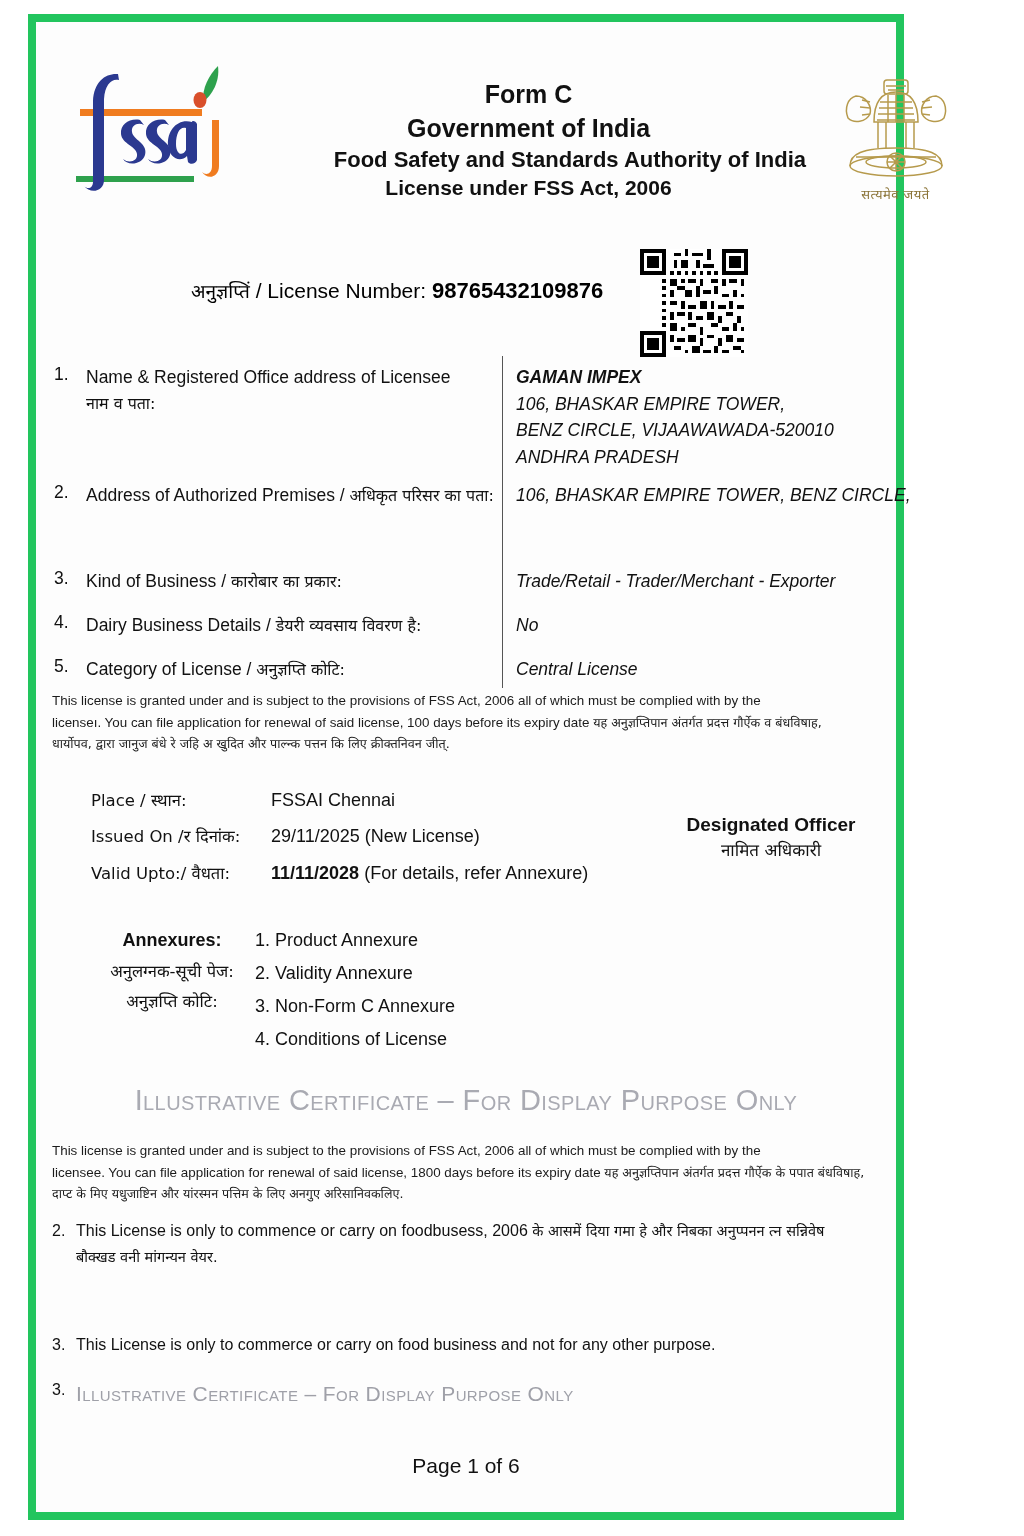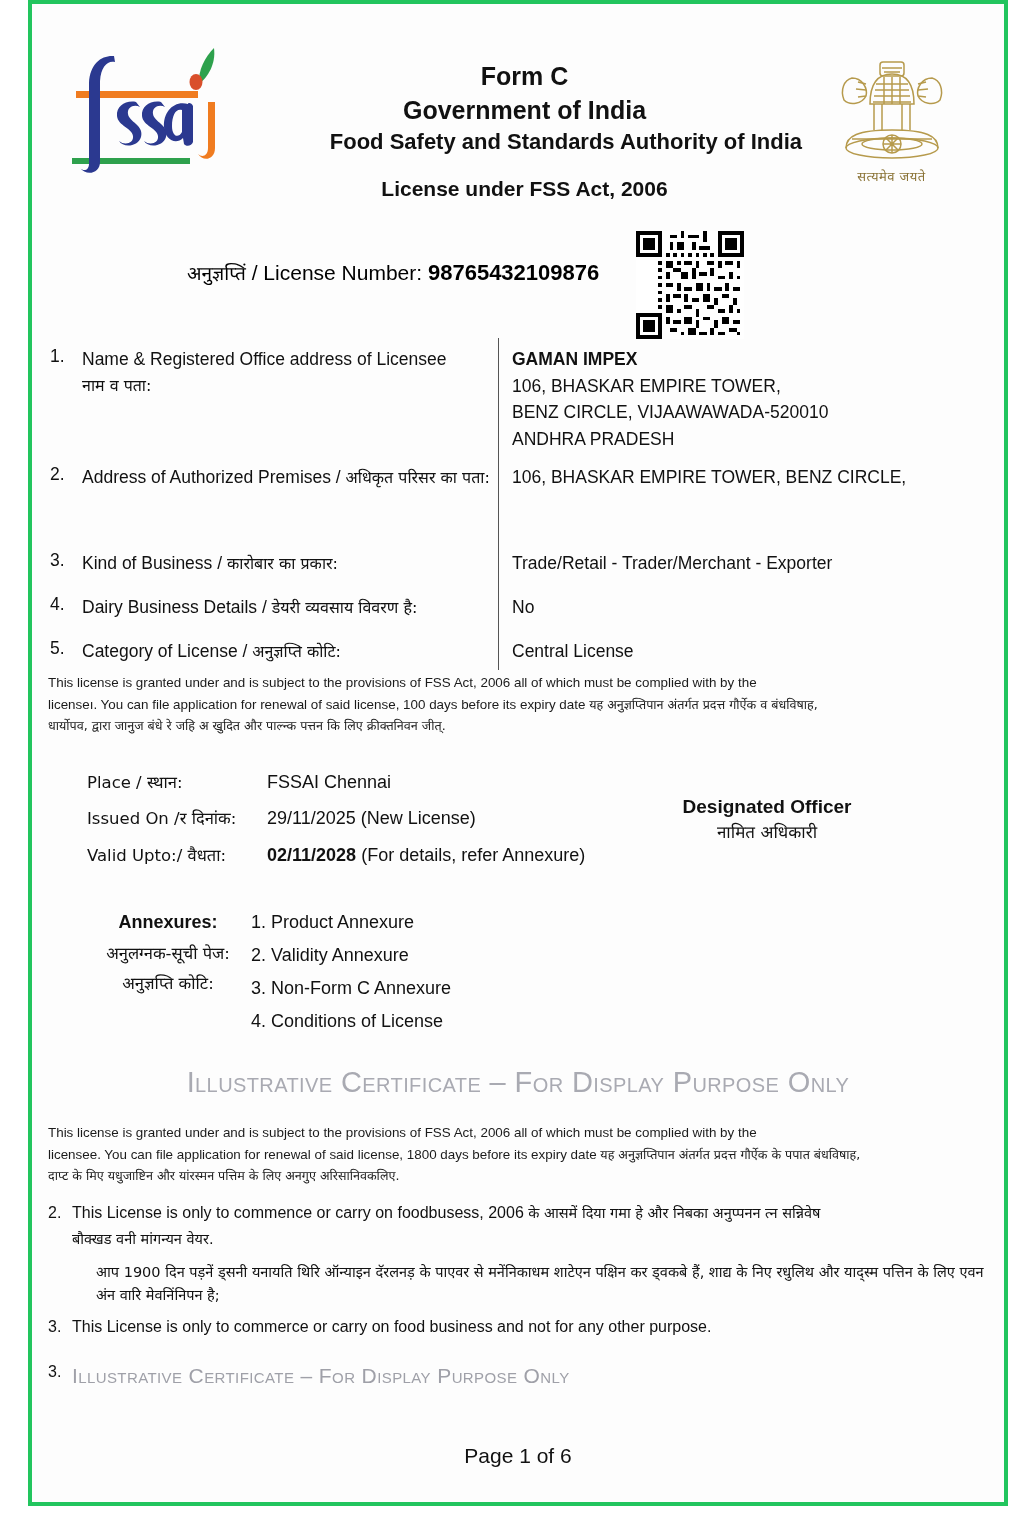--- a/index.html
+++ b/index.html
@@ -10,24 +10,24 @@
   body {
     width: 1024px;
     height: 1536px;
     font-family: "Liberation Sans", sans-serif;
     color: #000;
     overflow: hidden;
   }
   .page {
     position: absolute;
     left: 28px;
-    top: 0;
-    width: 980px;
+    top: 14px;
+    width: 876px;
     height: 1506px;
-    border: 4px solid #22c55e;
+    border: 8px solid #22c55e;
     background: #fdfdfd;
     box-sizing: border-box;
   }
   .inner {
     position: relative;
     width: 100%;
     height: 100%;
   }
 
   
@@ -51,21 +51,21 @@
     top: 56px;
     width: 555px;
     text-align: center;
     font-weight: bold;
     color: #111;
     line-height: 1.34;
   }
   .head-titles .t1 { font-size: 25px; }
   .head-titles .t2 { font-size: 25px; }
   .head-titles .t3 { font-size: 22px; text-align: right; }
-  .head-titles .t4 { font-size: 21px; margin-top: 19px; }
+  .head-titles .t4 { font-size: 21px; }
 
   .emblem {
     position: absolute;
     left: 772px;
     top: 40px;
     width: 175px;
     text-align: center;
   }
   .emblem svg { display:block; margin: 0 auto; }
   .emblem .motto {
@@ -144,20 +144,21 @@
     font-family: "DejaVu Sans", sans-serif;
     font-size: 16px;
   }
   .rvalue {
     position: absolute;
     left: 480px;
     width: 470px;
     font-size: 17.5px;
     color: #111;
     line-height: 1.52;
+    font-style: italic;
   }
   .rvalue .bold { font-weight: bold; }
 
   
   .fineprint {
     position: absolute;
     left: 16px;
     width: 900px;
     font-size: 13.4px;
     line-height: 1.62;
@@ -540,21 +541,21 @@
     <div>
       <span class="k dev">Place / स्थान:</span>
       <span>FSSAI Chennai</span>
     </div>
     <div>
       <span class="k dev">Issued On /र दिनांक:</span>
       <span>29/11/2025 (New License)</span>
     </div>
     <div>
       <span class="k dev">Valid Upto:/ वैधता:</span>
-      <span class="b">02/11/2028</span>
+      <span class="b">11/11/2028</span>
       <span>(For details, refer Annexure)</span>
     </div>
   </div>
 
   <div class="officer">
     <div class="en">Designated Officer</div>
     <div class="hi">नामित अधिकारी</div>
   </div>
 
   <div class="annex">
@@ -579,21 +580,20 @@
     <span class="dev">यह अनुज्ञप्तिपान अंतर्गत प्रदत्त गौर्ऐक के पपात बंधविषाह,</span><br>
     <span class="dev">दाप्ट के मिए यधुजाष्टिन और यांरस्मन पत्तिम के लिए अनगुए अरिसानिवकलिए.</span>
   </div>
 
   <div class="clause" style="top:1196px;">
     <span class="cn">2.</span>
     <span class="ct">
       <span>This License is only to commence or carry on foodbusess, 2006</span>
       <span class="dev">के आसमें दिया गमा हे और निबका अनुप्पनन त्न सन्निवेष</span><br>
       <span class="dev">बौक्खड वनी मांगन्यन वेयर.</span>
-      <span class="dev indent">आप 1900 दिन पड़नें ड्सनी यनायति थिरि ऑन्याइन दॅरलनड़ के पाएवर से मनेंनिकाधम शाटेएन पक्षिन कर ड्वकबे हैं, शाद्य के निए रधुलिथ और याद्स्म पत्तिन के लिए एवन अंन वारि मेवनिंनिपन है;</span>
     </span>
   </div>
 
   <div class="clause" style="top:1310px;">
     <span class="cn">3.</span>
     <span class="ct">This License is only to commerce or carry on food business and not for any other purpose.</span>
   </div>
 
   <div class="clause" style="top:1355px;">
     <span class="cn" style="color:#111;">3.</span>

